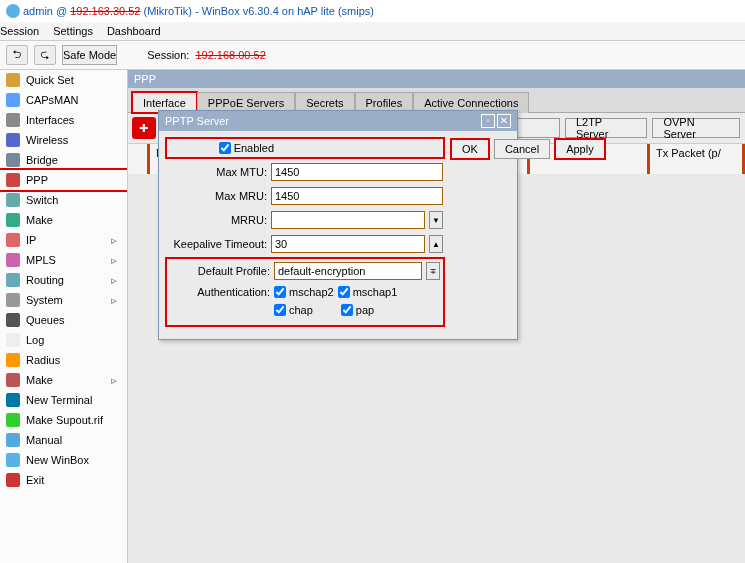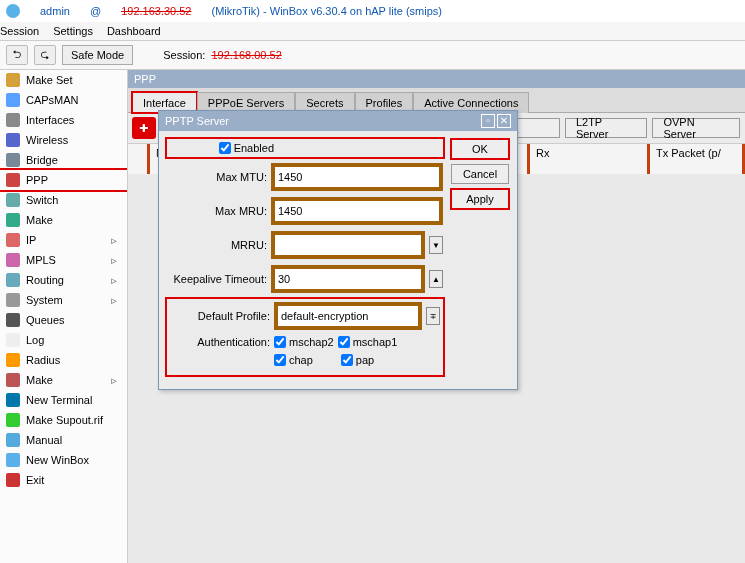--- a/index.html
+++ b/index.html
@@ -1,23 +1,23 @@
 <!DOCTYPE html>
 <html><head>
 <meta charset="utf-8">
 <style>
 *{box-sizing:border-box;margin:0;padding:0;font-family:Tahoma,Arial,sans-serif;font-size:11px}
 body{background:#fff;width:745px;height:563px;overflow:hidden}
-.window-title{display:flex;align-items:center;gap:20px;padding:4px 6px;color:#1258b0}
+.window-title{display:flex;align-items:center;gap:3px;padding:4px 6px;color:#1258b0}
 .window-title .ico{width:14px;height:14px;background:#5ab0e8;border-radius:50%}
 .menubar{display:flex;gap:14px;padding:3px 0;border-bottom:1px solid #ccc;background:#f5f5f5}
 .menubar span{cursor:default}
 .toolbar1{display:flex;align-items:center;gap:6px;padding:4px 6px;border-bottom:1px solid #ccc;background:#f8f8f8}
 .tbtn{width:22px;height:20px;border:1px solid #bbb;background:#eee;display:inline-flex;align-items:center;justify-content:center;border-radius:2px}
-.safe-mode{padding:2px 8px;border:1px solid #aaa;background:#eee;height:20px;line-height:14px}
+.safe-mode{padding:2px 0;border:1px solid #aaa;background:#eee;height:20px;line-height:14px}
 .session-lbl{margin-left:24px}
 .session-val{color:#d00;text-decoration:line-through}
 .body{display:flex;height:calc(563px - 70px)}
 .sidebar{width:128px;background:#fbfbfb;border-right:1px solid #ccc;overflow:hidden}
 .sb-item{display:flex;align-items:center;gap:6px;padding:3px 6px;cursor:default}
 .sb-item.highlight{outline:2px solid #d00}
 .sb-ico{width:14px;height:14px;display:inline-block;border-radius:2px}
 .sb-chevron{margin-left:auto;width:14px;text-align:center;color:#666}
 .main{flex:1;background:#e9e9e9;position:relative}
 .ppp-title{background:#9aaec7;color:#fff;padding:3px 6px}
@@ -32,26 +32,26 @@
 .th{padding:3px 6px;border-right:3px solid #c2410c}
 .dlg{position:absolute;left:30px;top:40px;width:360px;background:#ebebeb;border:1px solid #7a96b6;box-shadow:2px 2px 4px rgba(0,0,0,.2)}
 .dlg-title{background:#9aaec7;color:#fff;padding:3px 6px;display:flex;align-items:center}
 .dlg-title .sp{margin-left:auto;display:flex;gap:2px}
 .dlg-title .wbtn{width:14px;height:14px;border:1px solid #fff;display:flex;align-items:center;justify-content:center;font-size:10px;line-height:10px}
 .dlg-body{display:flex;padding:8px 8px;gap:8px}
 .form{flex:1}
 .row{display:flex;align-items:center;margin-bottom:6px;gap:4px}
 .row .lab{width:100px;text-align:right}
 .row .fld{flex:1}
-.row input[type=text]{width:100%;height:28px;border:4px solid #a16207;padding:0 3px;background:#fff}
+.row input[type=text]{width:100%;height:18px;border:1px solid #a16207;padding:0 3px;background:#fff}
 .row .spin{width:14px;height:18px;border:1px solid #888;display:flex;align-items:center;justify-content:center;font-size:8px}
 .chk{display:flex;gap:3px}
 .chk input{width:12px;height:12px}
 .hl-box{outline:2px solid #d00;padding:3px;margin-bottom:6px}
-.btns{width:58px;display:flex;flex-direction:column;gap:5px}
+.btns{width:58px;display:flex;flex-direction:row;gap:5px}
 .btns .btn{justify-content:center;width:100%}
 .redact{text-decoration:line-through;color:#d00}
 </style>
 </head>
 <body>
 
 <div class="window-title">
   <span class="ico"></span>
   <span>admin</span>
     <span>@</span>
@@ -70,21 +70,21 @@
   <span class="tbtn">⮎</span>
   <span class="safe-mode">Safe Mode</span>
   <span class="session-lbl">Session:</span>
   <span class="session-val">192.168.00.52</span>
 </div>
 
 <div class="body">
   <div class="sidebar" id="sb">
       <div class="sb-item">
         <span class="sb-ico" style="background: rgb(212, 160, 56);"></span>
-        <span>Make Set</span>
+        <span>Quick Set</span>
       </div>
       <div class="sb-item">
         <span class="sb-ico" style="background: rgb(90, 160, 255);"></span>
         <span>CAPsMAN</span>
       </div>
       <div class="sb-item">
         <span class="sb-ico" style="background: rgb(138, 138, 138);"></span>
         <span>Interfaces</span>
       </div>
       <div class="sb-item">

